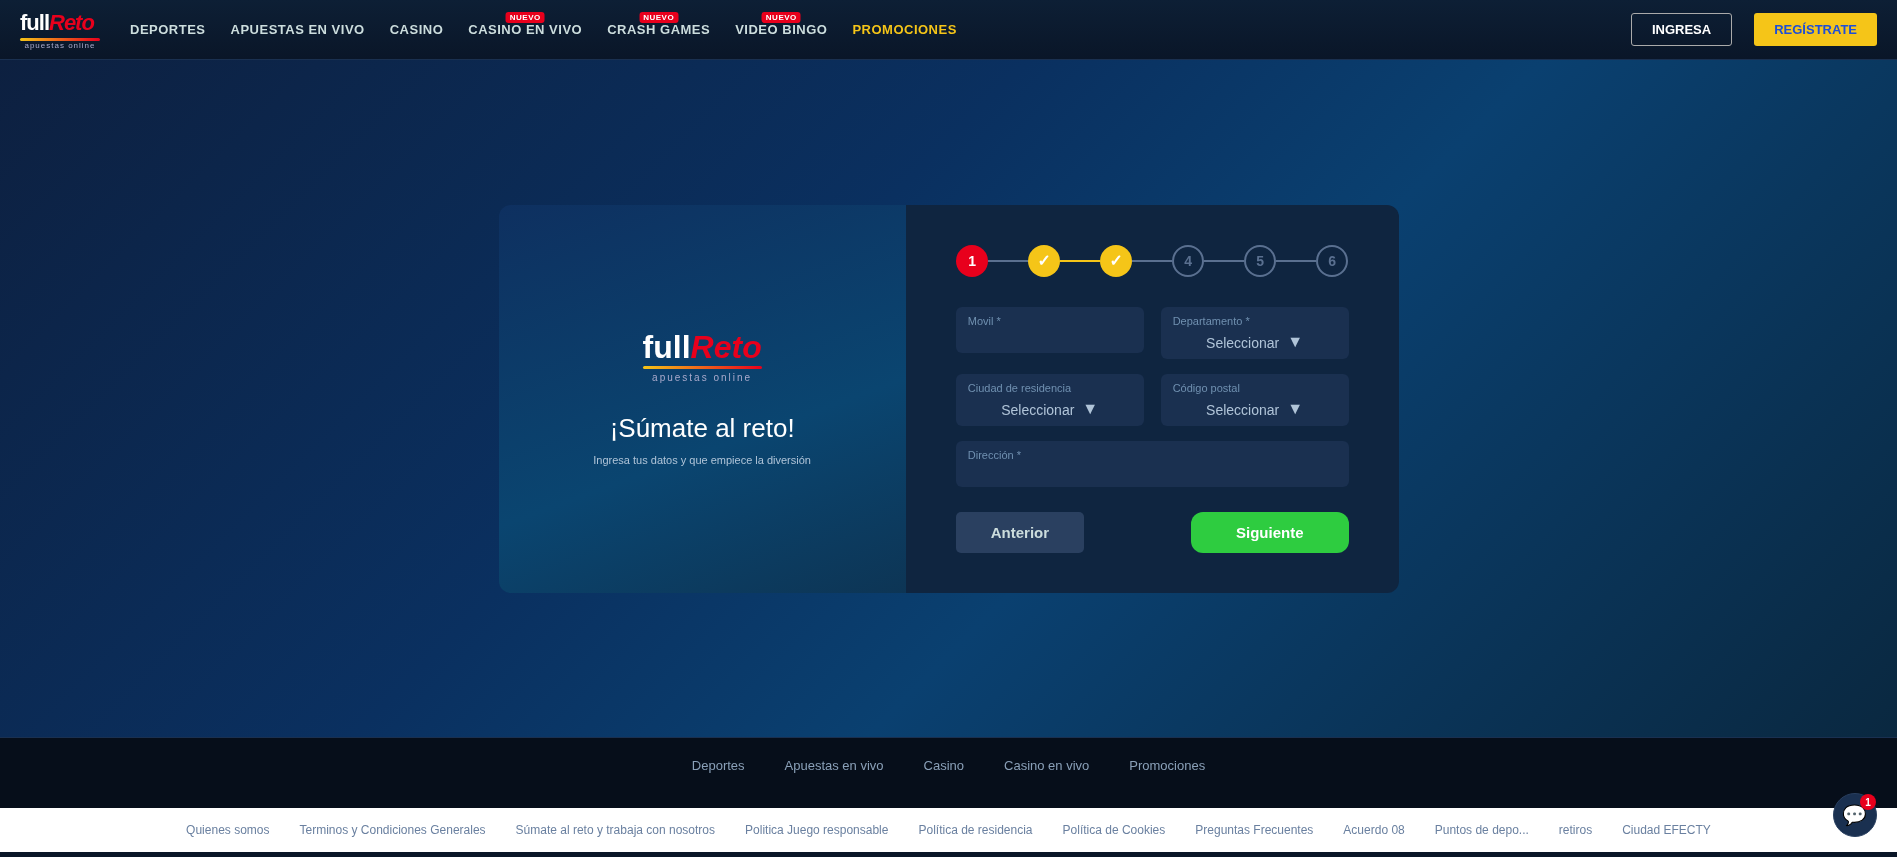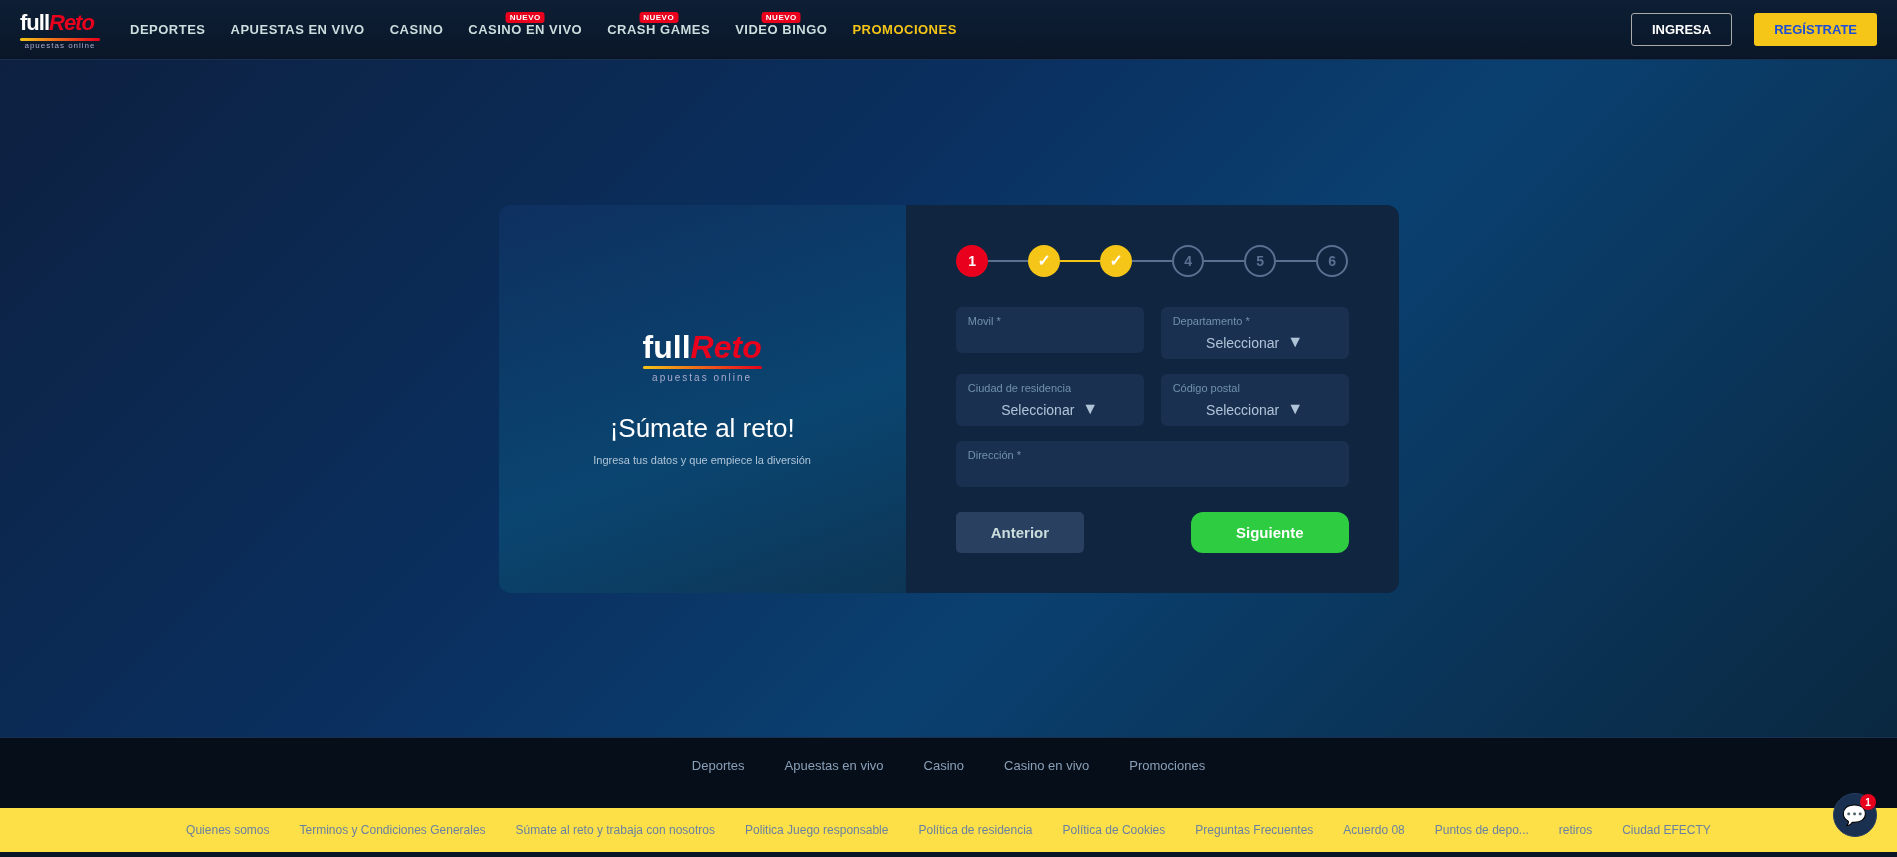--- a/index.html
+++ b/index.html
@@ -302,21 +302,21 @@
       gap: 40px;
       margin-bottom: 15px;
     }
     .footer-link {
       color: #8aa0b8;
       text-decoration: none;
       font-size: 13px;
       cursor: pointer;
     }
     .footer-bottom {
-      background: #fde047;
+      background: #ffffff;
       padding: 15px 20px;
     }
     .footer-bottom-links {
       display: flex;
       justify-content: center;
       flex-wrap: wrap;
       gap: 15px 30px;
     }
     .footer-bottom-link {
       color: #6a80a0;

